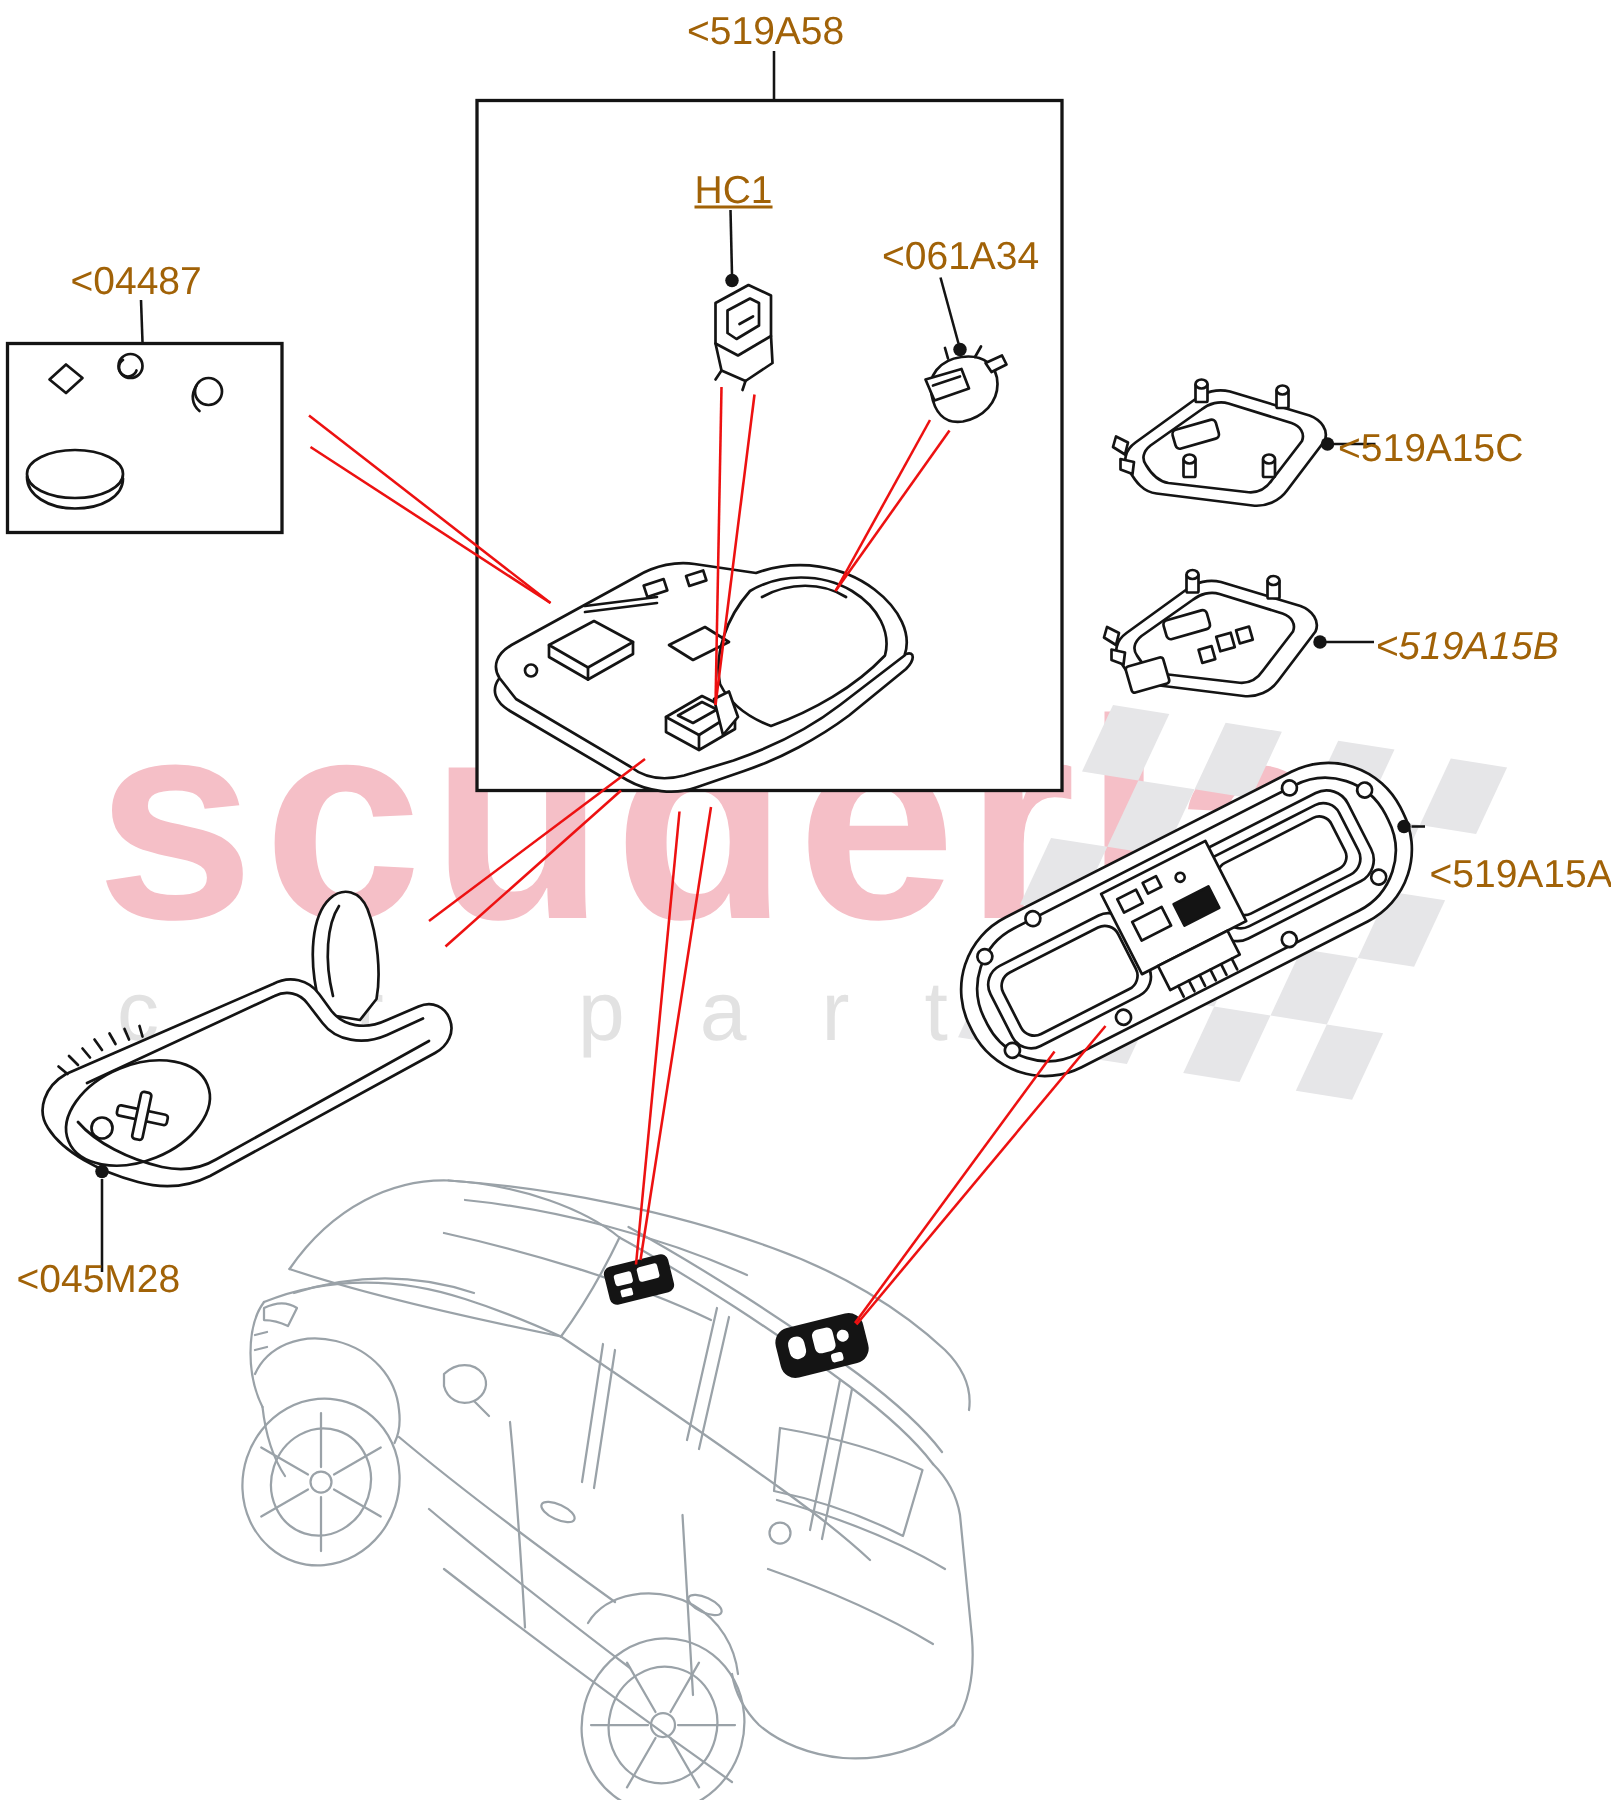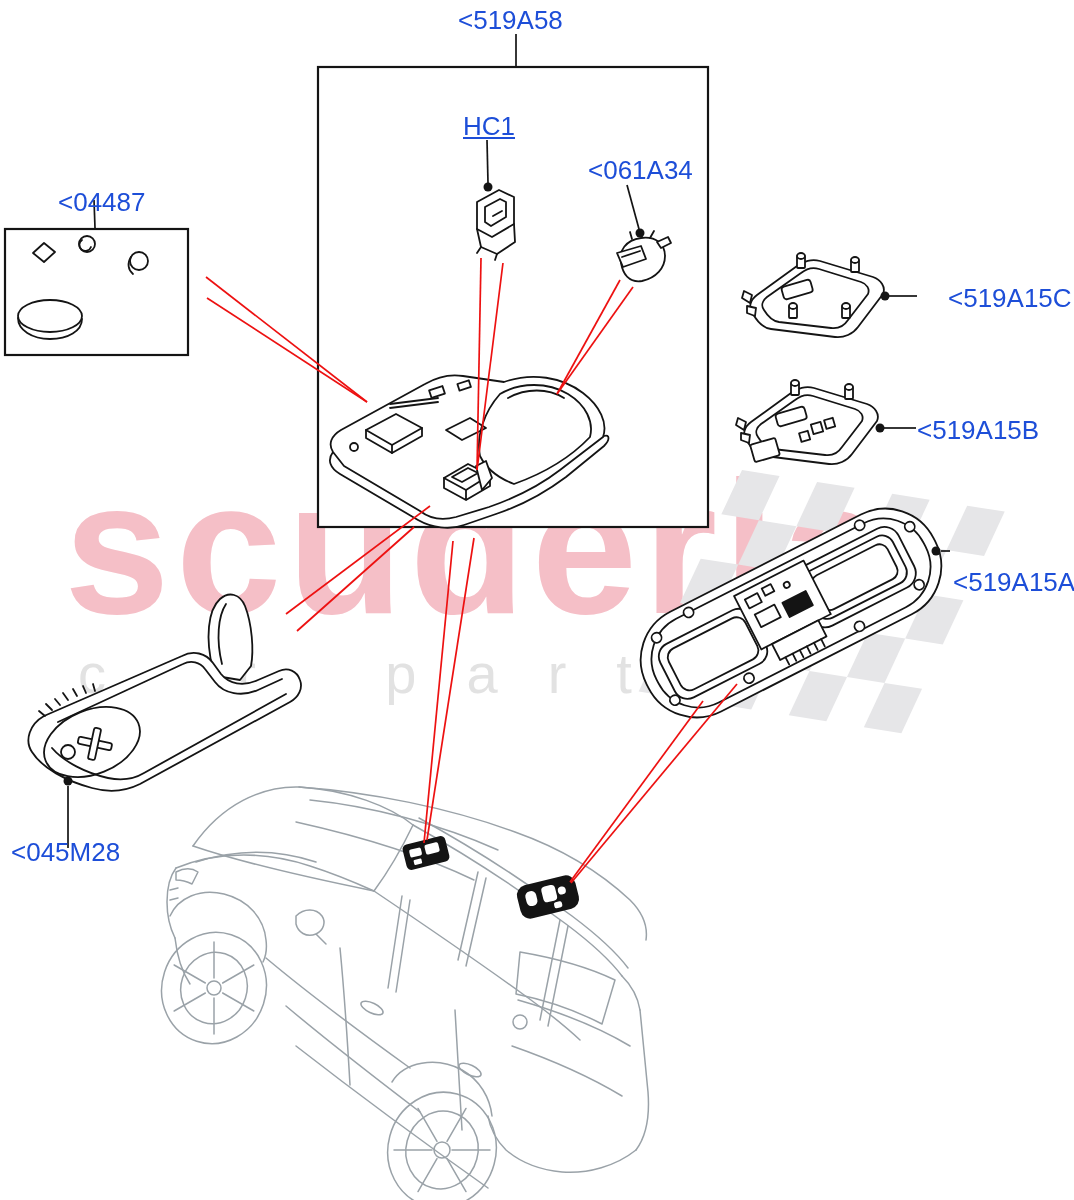--- a/index.html
+++ b/index.html
@@ -6,21 +6,21 @@
   .canvas{position:relative;width:1074px;height:1200px;background:#ffffff;overflow:hidden;
           font-family:"Liberation Sans",sans-serif;}
   .wm-brand{position:absolute;left:64px;top:452px;z-index:0;
             font:bold 190px/1 "Liberation Sans",sans-serif;letter-spacing:6px;
             color:#f5bfc7;white-space:nowrap;}
   .wm-tagline{position:absolute;left:78px;top:646px;z-index:0;
             font:56px/1 "Liberation Sans",sans-serif;letter-spacing:50px;word-spacing:14px;
             color:#e2e2e2;white-space:nowrap;}
   svg.art{position:absolute;left:0;top:0;z-index:1;}
   .lbl{position:absolute;z-index:2;font:26px/1.15 "Liberation Sans",sans-serif;
-       color:#1d4ed8;white-space:nowrap;cursor:pointer;}
+       color:#a16207;white-space:nowrap;cursor:pointer;}
 </style>
 </head>
 <body>
 
 <div class="canvas">
 
   <div class="wm-brand">scuderia</div>
   <div class="wm-tagline">car parts</div>
 
   <svg class="art" width="1074" height="1200" viewBox="0 0 1074 1200">
@@ -278,19 +278,19 @@
       <circle cx="885" cy="296" r="4.5"></circle>
       <circle cx="880" cy="428" r="4.5"></circle>
       <circle cx="936" cy="551" r="4.5"></circle>
       <circle cx="68" cy="781" r="4.5"></circle>
     </g>
   </svg>
 
   <div class="lbl" style="left:458px;top:6px;">&lt;519A58</div>
   <div class="lbl" style="left:463px;top:112px;text-decoration:underline;">HC1</div>
   <div class="lbl" style="left:588px;top:156px;">&lt;061A34</div>
-  <div class="lbl" style="left:47px;top:188px;margin-left:11px;">&lt;04487</div>
-  <div class="lbl" style="left:948px;top:284px;">&lt;519A15C</div>
-  <div class="lbl" style="left:917px;top:416px;">&lt;519A15B</div>
+  <div class="lbl" style="left:47px;top:173px;">&lt;04487</div>
+  <div class="lbl" style="left:892px;top:284px;">&lt;519A15C</div>
+  <div class="lbl" style="left:917px;top:416px;font-style:italic;">&lt;519A15B</div>
   <div class="lbl" style="left:953px;top:568px;">&lt;519A15A</div>
   <div class="lbl" style="left:11px;top:838px;">&lt;045M28</div>
 
 </div>
 
 </body></html>

